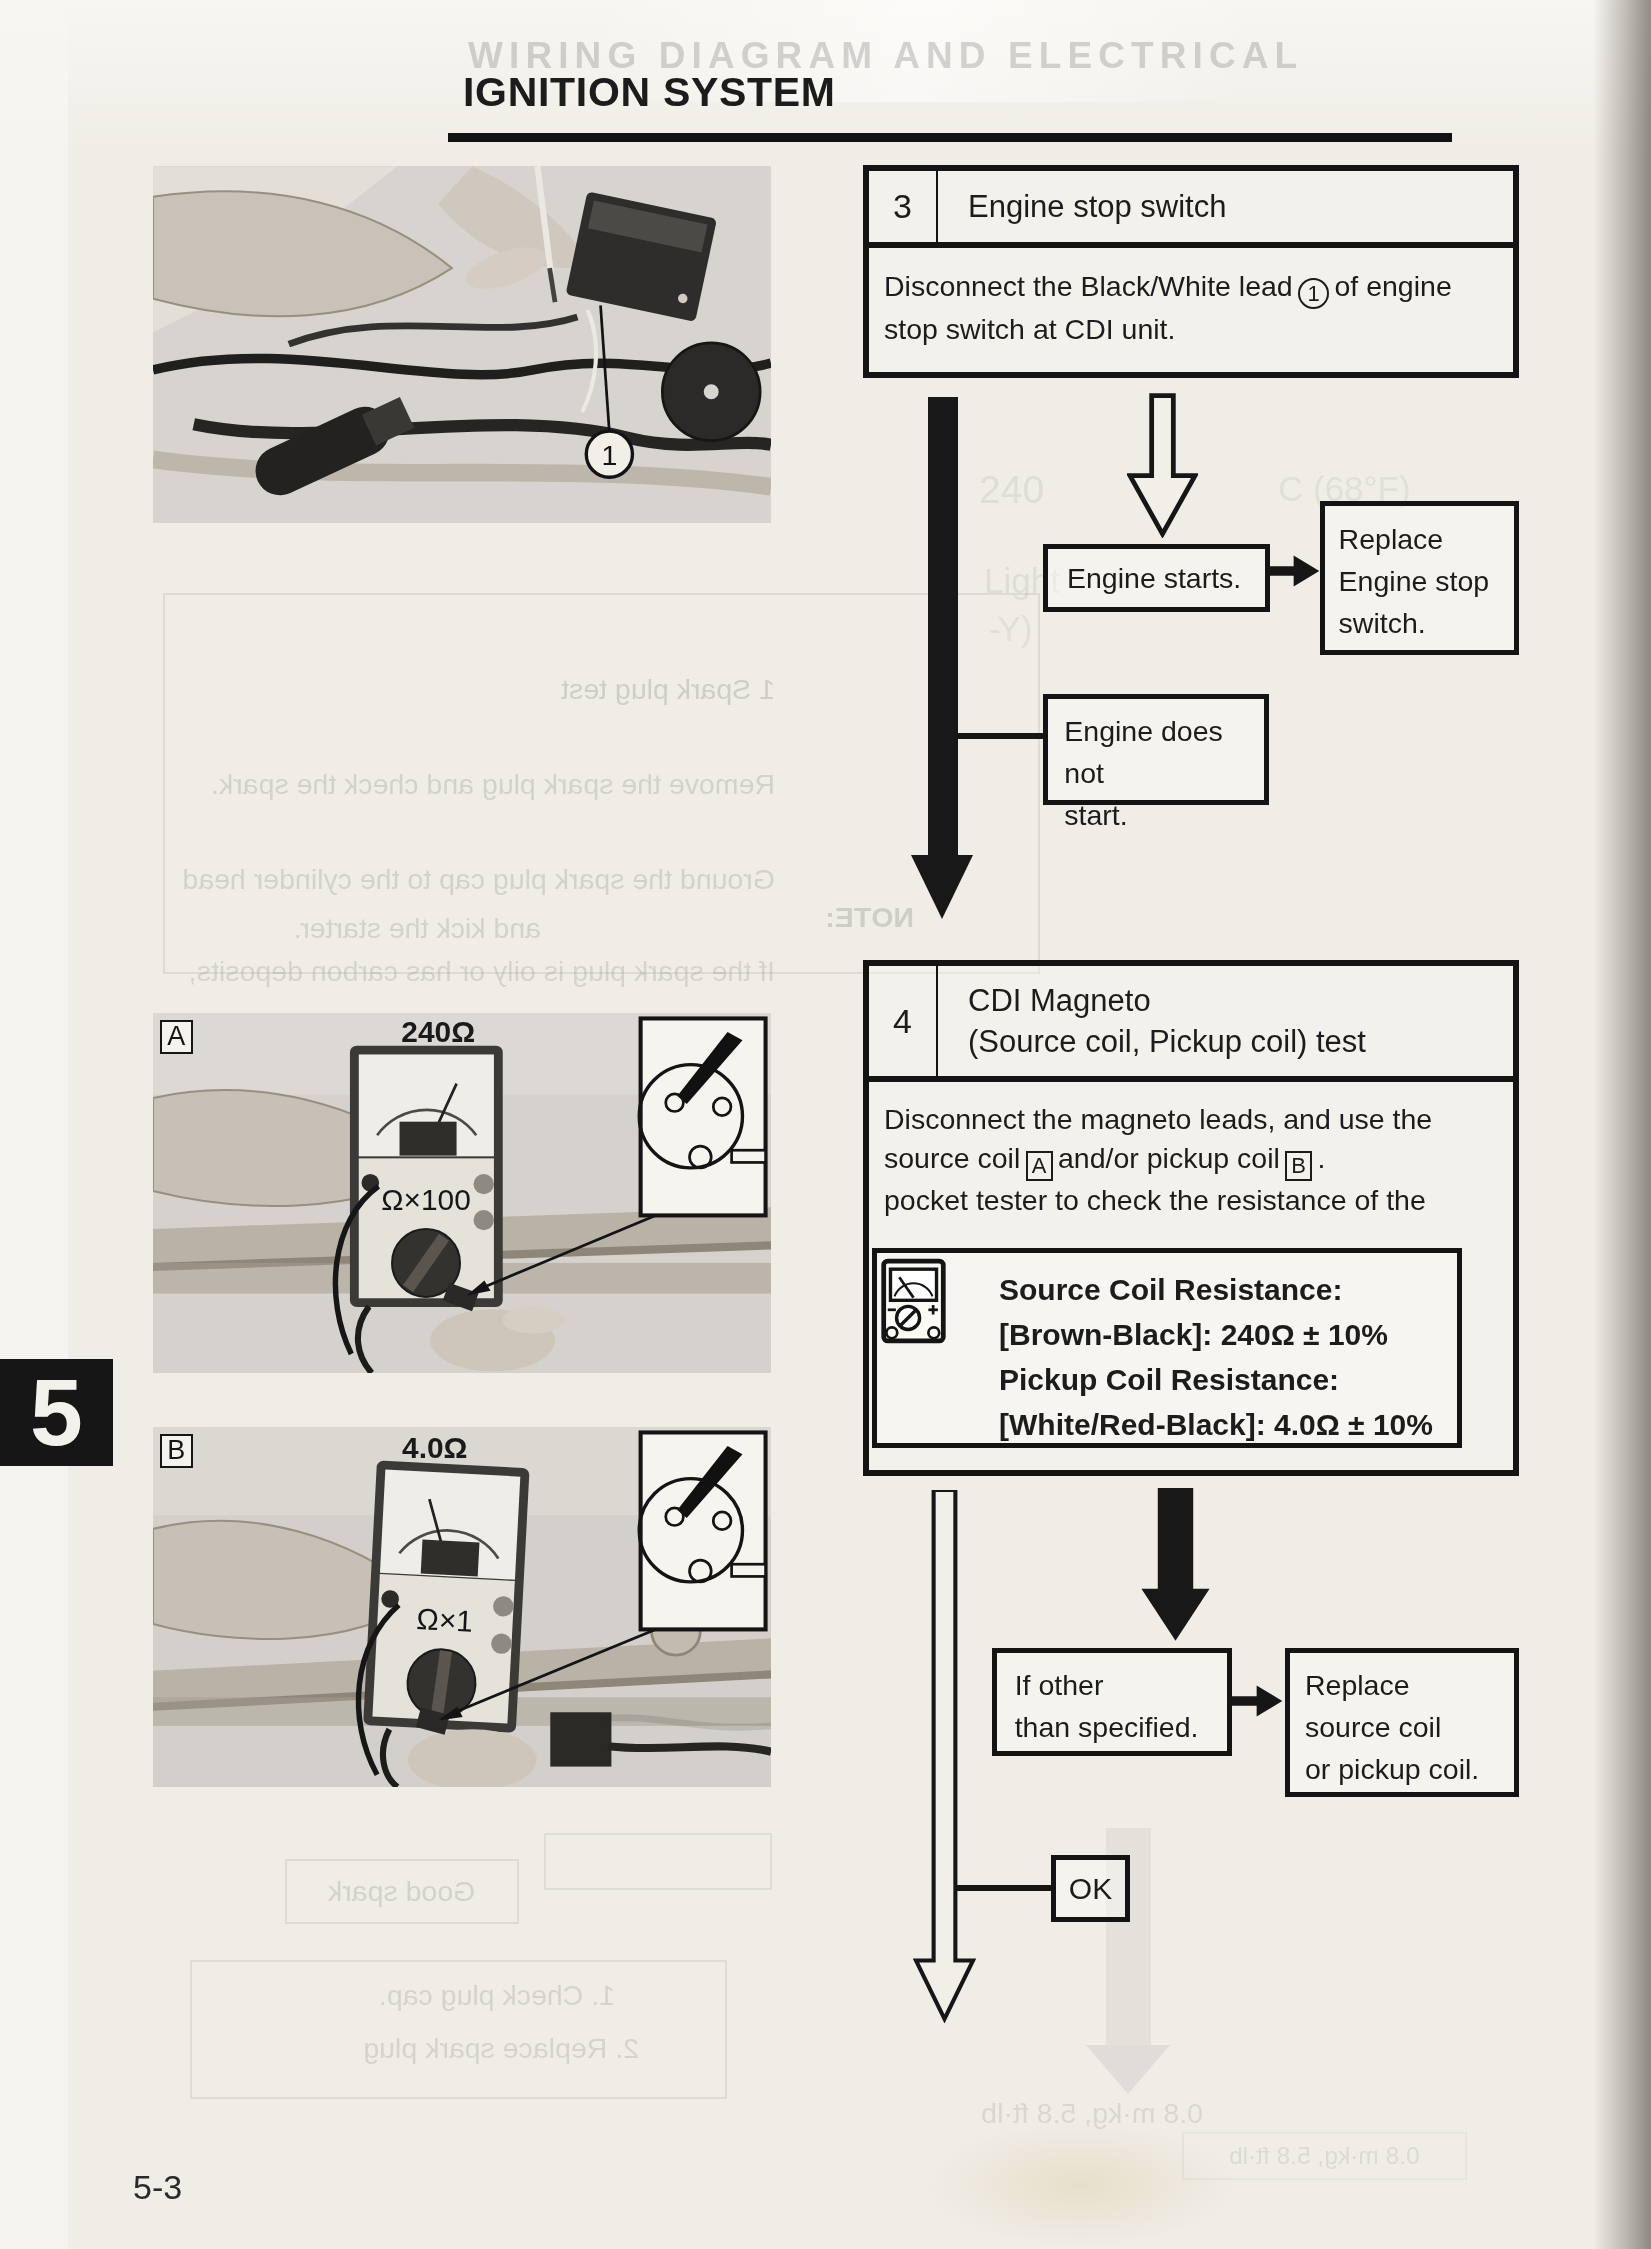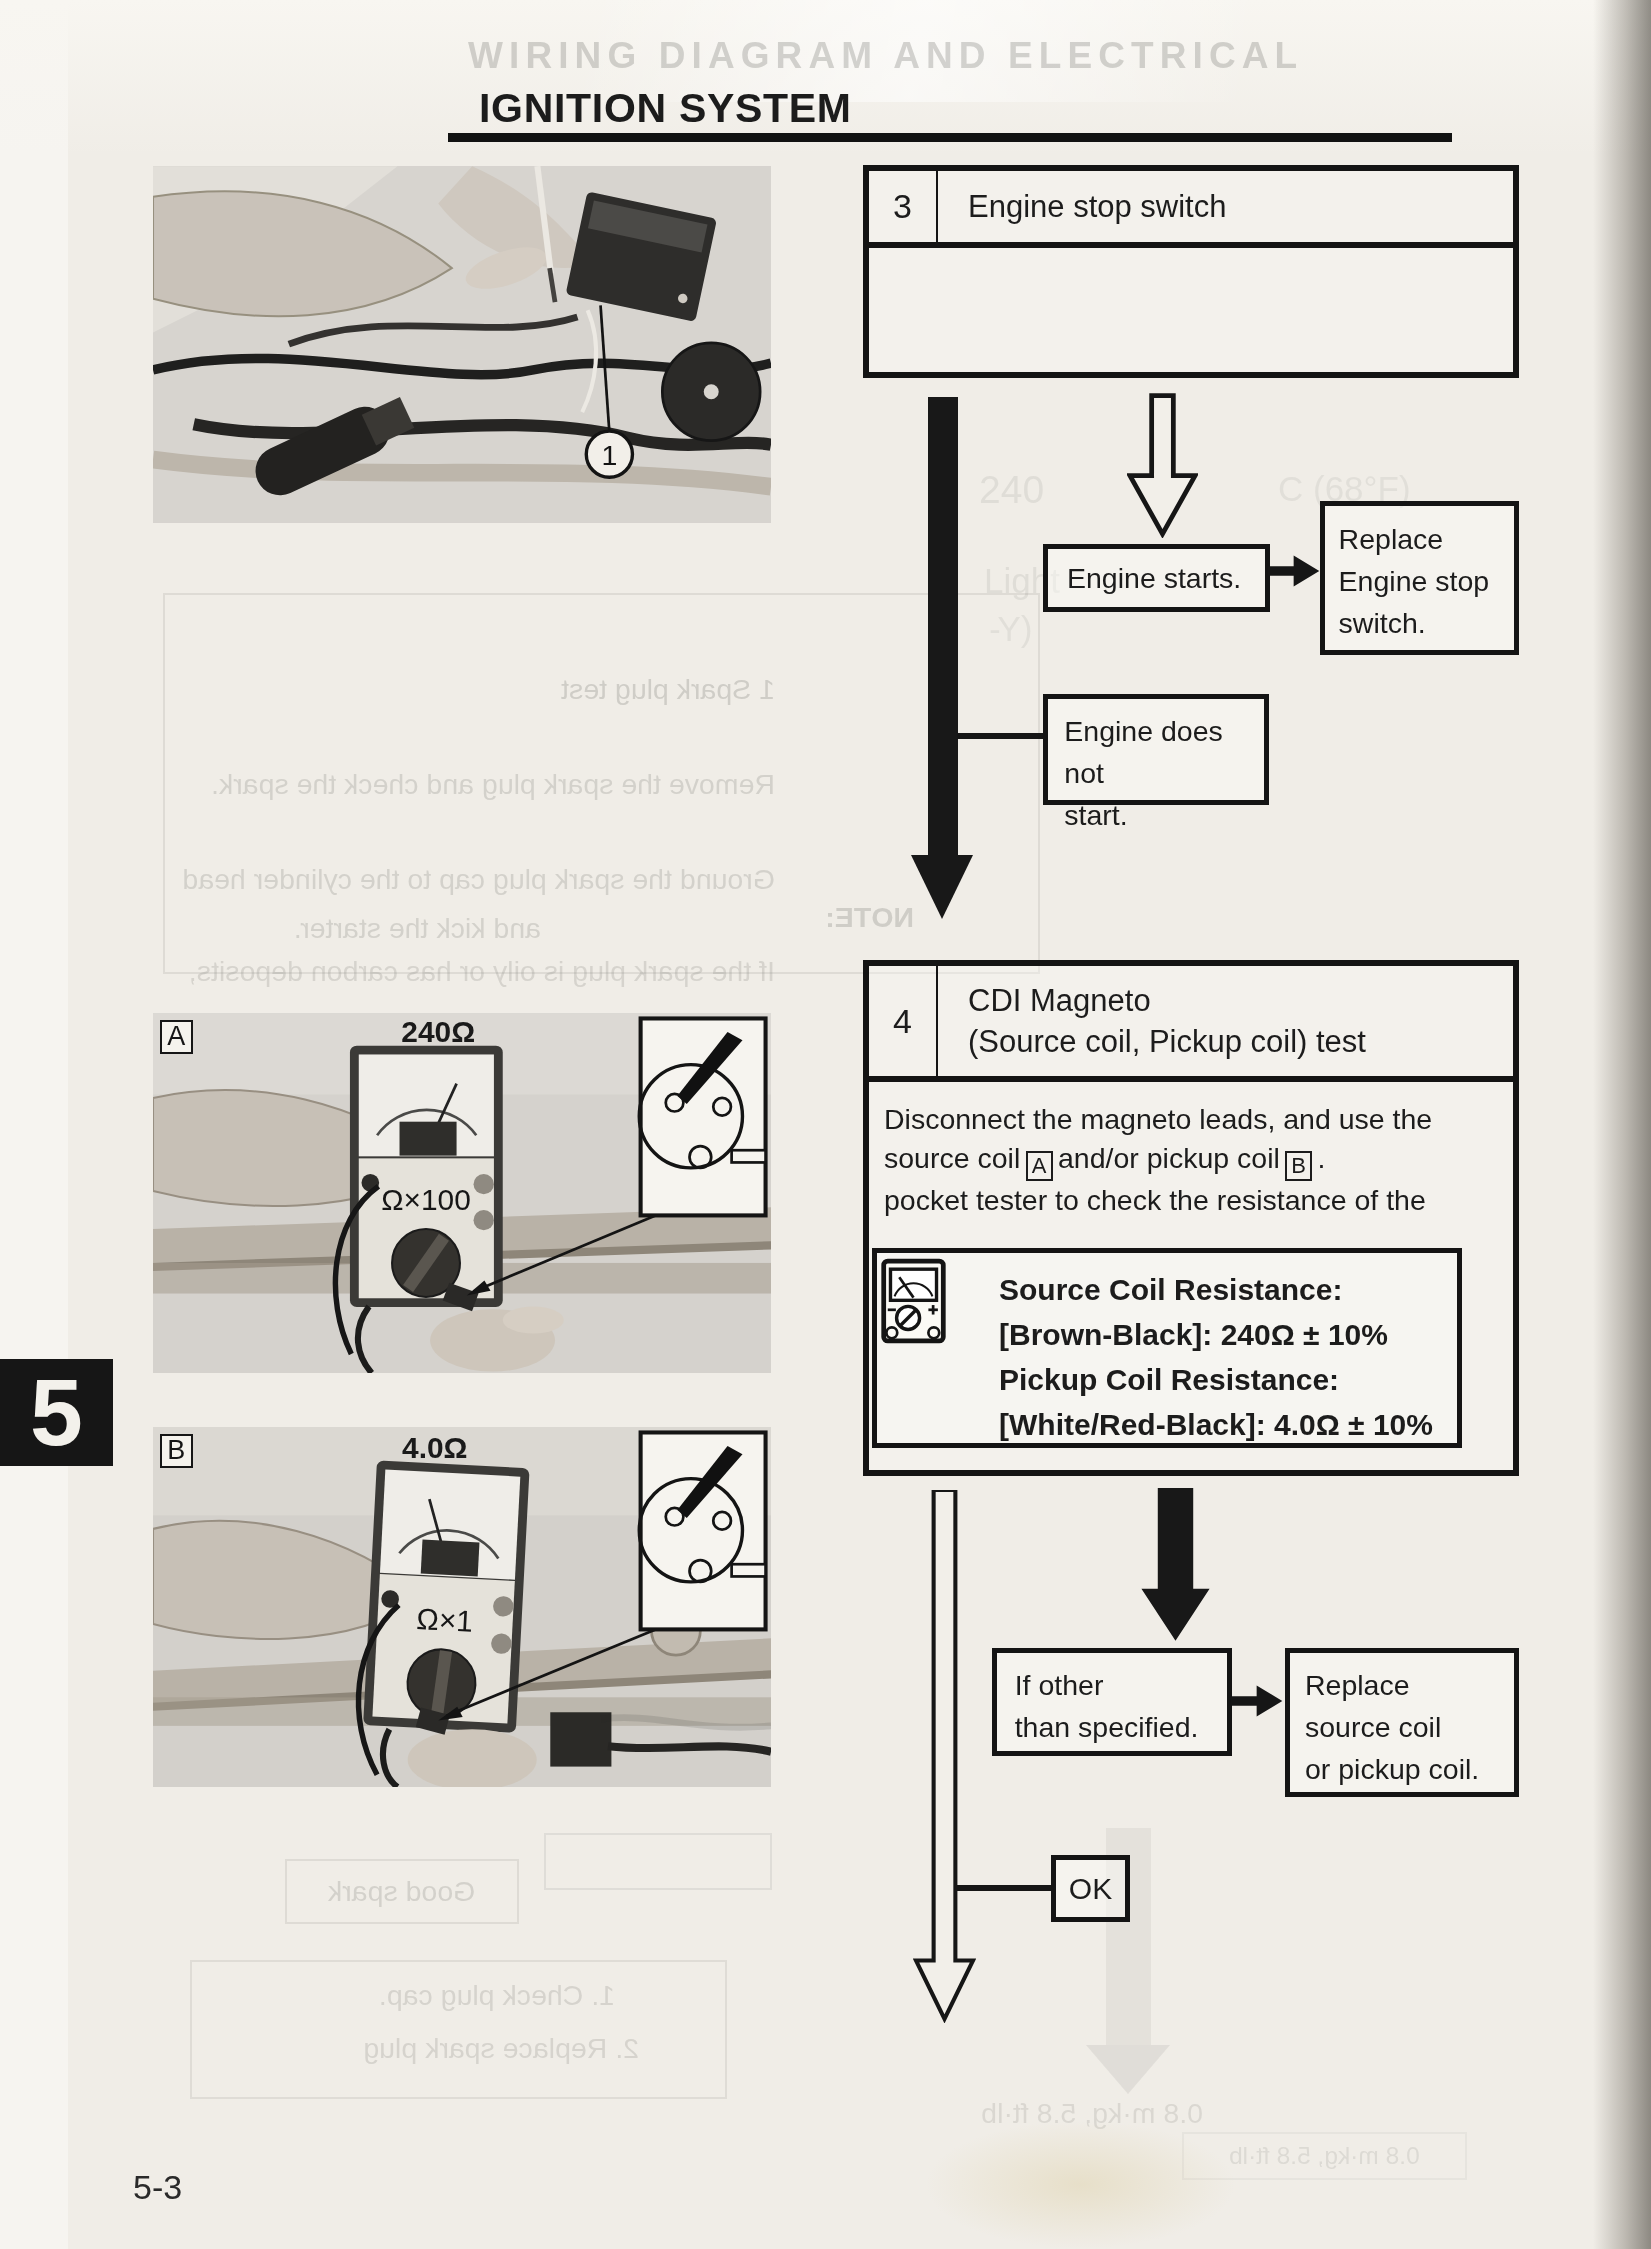--- a/index.html
+++ b/index.html
@@ -144,21 +144,21 @@
   <div class="abs bleed ghost mirror" id="ghost-check1">1. Check plug cap.</div>
   <div class="abs bleed ghost mirror" id="ghost-check2">2. Replace spark plug</div>
   <div class="abs" id="ghost-arrow-strip"></div>
   <div class="abs" id="ghost-arrow-head"></div>
   <div class="abs bleed ghost mirror" id="ghost-torque1">0.8 m·kg, 5.8 ft·lb</div>
   <div class="abs" id="ghost-torque-box">
     <span class="ghost mirror">0.8 m·kg, 5.8 ft·lb</span>
   </div>
 
   <div class="abs ghost" id="ghost-title">WIRING DIAGRAM AND ELECTRICAL</div>
-  <h1 class="abs" id="page-title" style="margin:16px;">IGNITION SYSTEM</h1>
+  <h1 class="abs" id="page-title" style="margin:0;">IGNITION SYSTEM</h1>
   <div class="abs" id="title-rule"></div>
 
   <div class="abs photo" id="photo-1">
     <svg width="618" height="357" viewBox="0 0 910 525">
       <rect width="910" height="525" fill="#d7d4cf"></rect>
       <polygon points="0,0 360,0 130,180 0,245" fill="#e2dfd9"></polygon>
       <path d="M0,45 C180,18 330,60 440,150 C310,235 150,235 0,195 Z" fill="#c9c2b9" stroke="#97907f" stroke-width="3"></path>
       <path d="M470,0 C560,40 610,95 650,145 C560,165 470,120 420,55 Z" fill="#cfc8bf"></path>
       <ellipse cx="520" cy="150" rx="62" ry="25" transform="rotate(-18 520 150)" fill="#d5cdc3"></ellipse>
       <line x1="566" y1="0" x2="586" y2="158" stroke="#ebe8e2" stroke-width="9"></line>
@@ -184,20 +184,24 @@
       <text x="672" y="440" text-anchor="middle" font-size="42" fill="#131313">1</text>
     </svg>
   </div>
 
   <div class="abs stepbox" id="box-3">
     <div class="step-head">
       <div class="step-num">3</div>
       <div class="step-title">
         <span>Engine stop switch</span>
       </div>
+    </div>
+    <div class="step-body">
+      <div><span>Disconnect the Black/White lead</span><span class="circnum">1</span><span>of engine</span></div>
+      <div>stop switch at CDI unit.</div>
     </div>
   </div>
 
   <div class="abs" id="flow1-bar"></div>
   <div class="abs" id="flow1-bar-head"></div>
   <svg class="abs" id="flow1-downarrow" width="71" height="145" viewBox="0 0 104 214">
     <polygon points="36,4 68,4 68,122 100,122 52,208 4,122 36,122" fill="#f2efe9" stroke="#161616" stroke-width="7"></polygon>
   </svg>
   <div class="abs flowbox" id="box-engine-starts">
     <span>Engine starts.</span>

